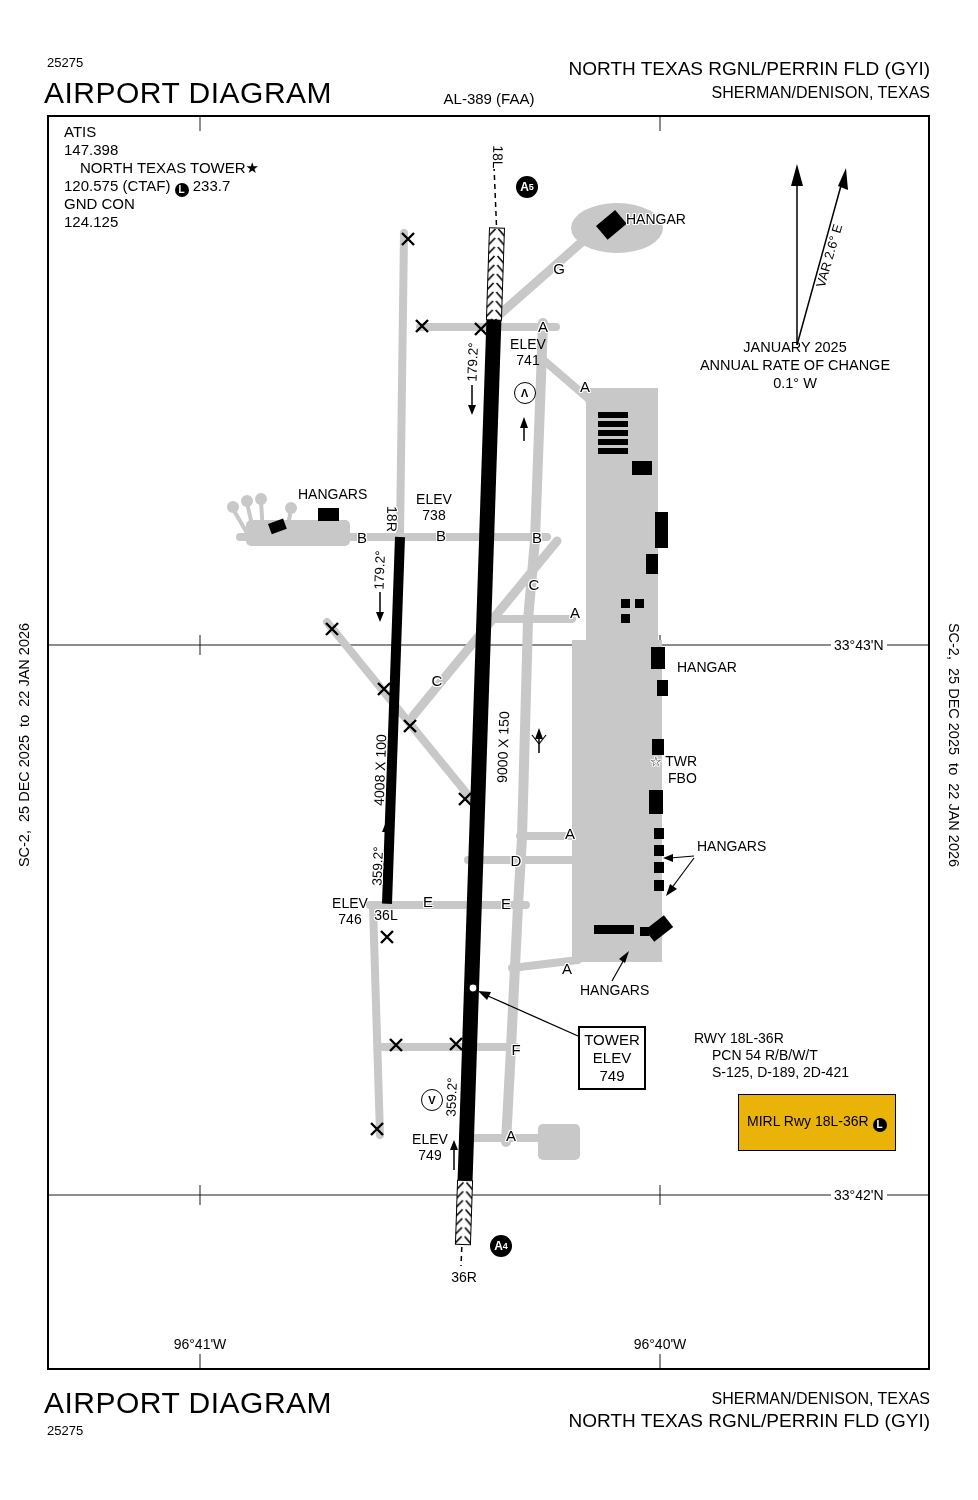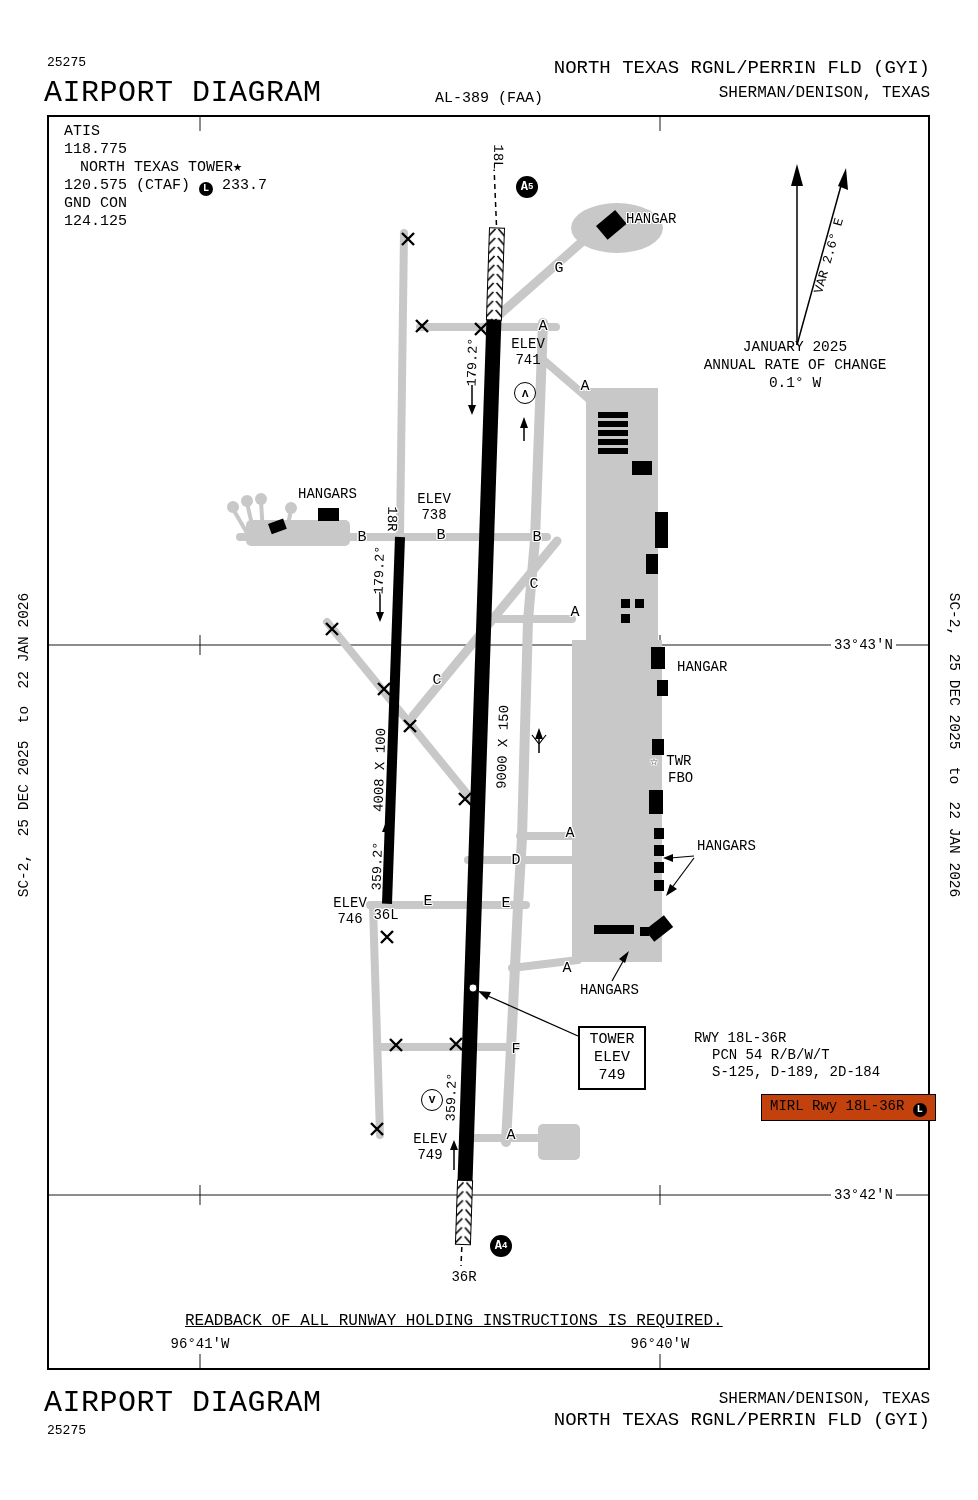--- a/index.html
+++ b/index.html
@@ -1,17 +1,17 @@
 <!DOCTYPE html>
 <html><head>
 <meta charset="utf-8">
 <style>
   html,body{margin:0;padding:0;background:#fff;}
   .page{position:relative;width:978px;height:1500px;background:#fff;overflow:hidden;
-        font-family:Liberation Mono, monospace;color:#000;}
+        font-family:Liberation Sans, sans-serif;color:#000;}
   .page svg{position:absolute;left:0;top:0;}
   .lbl{position:absolute;white-space:nowrap;line-height:1.15;}
   .ctr{transform:translate(-50%,-50%);}
   .halo{text-shadow:-1px 0 0 #fff,1px 0 0 #fff,0 -1px 0 #fff,0 1px 0 #fff,
         -1px -1px 0 #fff,1px 1px 0 #fff,1px -1px 0 #fff,-1px 1px 0 #fff;}
   .wbg{background:#fff;padding:0 3px;}
   .elev{position:absolute;width:48px;text-align:center;font-size:14px;line-height:16px;}
   .bubble{position:absolute;width:22px;height:22px;border-radius:50%;background:#000;color:#fff;
           display:flex;align-items:center;justify-content:center;font-size:12px;font-weight:bold;
           transform:translate(-50%,-50%);}
@@ -186,21 +186,21 @@
   <div class="lbl" style="left:47px;top:56px;font-size:13px;">25275</div>
   <div class="lbl" style="left:44px;top:76px;font-size:30px;letter-spacing:0.5px;">AIRPORT DIAGRAM</div>
   <div class="lbl" style="left:489px;top:90px;font-size:15px;transform:translateX(-50%);">AL-389 (FAA)</div>
   <div class="lbl" style="right:48px;top:58px;font-size:19px;">NORTH TEXAS RGNL/PERRIN FLD (GYI)</div>
   <div class="lbl" style="right:48px;top:84px;font-size:16px;">SHERMAN/DENISON, TEXAS</div>
 
   <div class="lbl pre" style="left:24px;top:745px;font-size:14.5px;transform:translate(-50%,-50%) rotate(-90deg);">SC-2,  25 DEC 2025  to  22 JAN 2026</div>
   <div class="lbl pre" style="left:954px;top:745px;font-size:14.5px;transform:translate(-50%,-50%) rotate(90deg);">SC-2,  25 DEC 2025  to  22 JAN 2026</div>
 
   <div class="lbl" style="left:64px;top:123px;font-size:15px;">ATIS</div>
-  <div class="lbl" style="left:64px;top:141px;font-size:15px;">118.775</div>
+  <div class="lbl" style="left:64px;top:141px;font-size:15px;">147.398</div>
   <div class="lbl" style="left:64px;top:159px;font-size:15px;margin-left:16px;">
     <span>NORTH TEXAS TOWER</span><span>★</span>
   </div>
   <div class="lbl" style="left:64px;top:177px;font-size:15px;">
     <span>120.575 (CTAF)</span>
     <span class="Lc">L</span>
     <span>233.7</span>
   </div>
   <div class="lbl" style="left:64px;top:195px;font-size:15px;">GND CON</div>
   <div class="lbl" style="left:64px;top:213px;font-size:15px;">124.125</div>
@@ -284,27 +284,26 @@
   </div>
   <div class="vcirc" style="left:525px;top:393px;">
     <span style="transform:rotate(180deg);display:inline-block;">V</span>
   </div>
   <div class="vcirc" style="left:432px;top:1100px;">
     <span>V</span>
   </div>
 
   <div class="lbl" style="left:694px;top:1030px;font-size:14px;">RWY 18L-36R</div>
   <div class="lbl" style="left:712px;top:1047px;font-size:14px;">PCN 54 R/B/W/T</div>
-  <div class="lbl" style="left:712px;top:1064px;font-size:14px;">S-125, D-189, 2D-184</div>
-  <div class="lbl" style="left:738px;top:1094px;font-size:14px;border:1.5px solid #000;padding:3px 8px;background:#c2410c;margin-left:23px;">
+  <div class="lbl" style="left:712px;top:1064px;font-size:14px;">S-125, D-189, 2D-421</div>
+  <div class="lbl" style="left:738px;top:1094px;font-size:14px;border:1.5px solid #000;padding:18px 8px;background:#eab308;">
     <span>MIRL Rwy 18L-36R</span>
     <span class="Lc">L</span>
   </div>
 
-  <div class="lbl" style="left:185px;top:1312px;font-size:16px;text-decoration:underline;">READBACK OF ALL RUNWAY HOLDING INSTRUCTIONS IS REQUIRED.</div>
 
   <div class="lbl wbg" style="left:831px;top:637px;font-size:14px;">33°43'N</div>
   <div class="lbl wbg" style="left:831px;top:1187px;font-size:14px;">33°42'N</div>
   <div class="lbl wbg" style="left:200px;top:1336px;font-size:14px;transform:translateX(-50%);">96°41'W</div>
   <div class="lbl wbg" style="left:660px;top:1336px;font-size:14px;transform:translateX(-50%);">96°40'W</div>
 
   <div class="lbl" style="left:44px;top:1386px;font-size:30px;letter-spacing:0.5px;">AIRPORT DIAGRAM</div>
   <div class="lbl" style="left:47px;top:1424px;font-size:13px;">25275</div>
   <div class="lbl" style="right:48px;top:1390px;font-size:16px;">SHERMAN/DENISON, TEXAS</div>
   <div class="lbl" style="right:48px;top:1410px;font-size:19px;">NORTH TEXAS RGNL/PERRIN FLD (GYI)</div>

